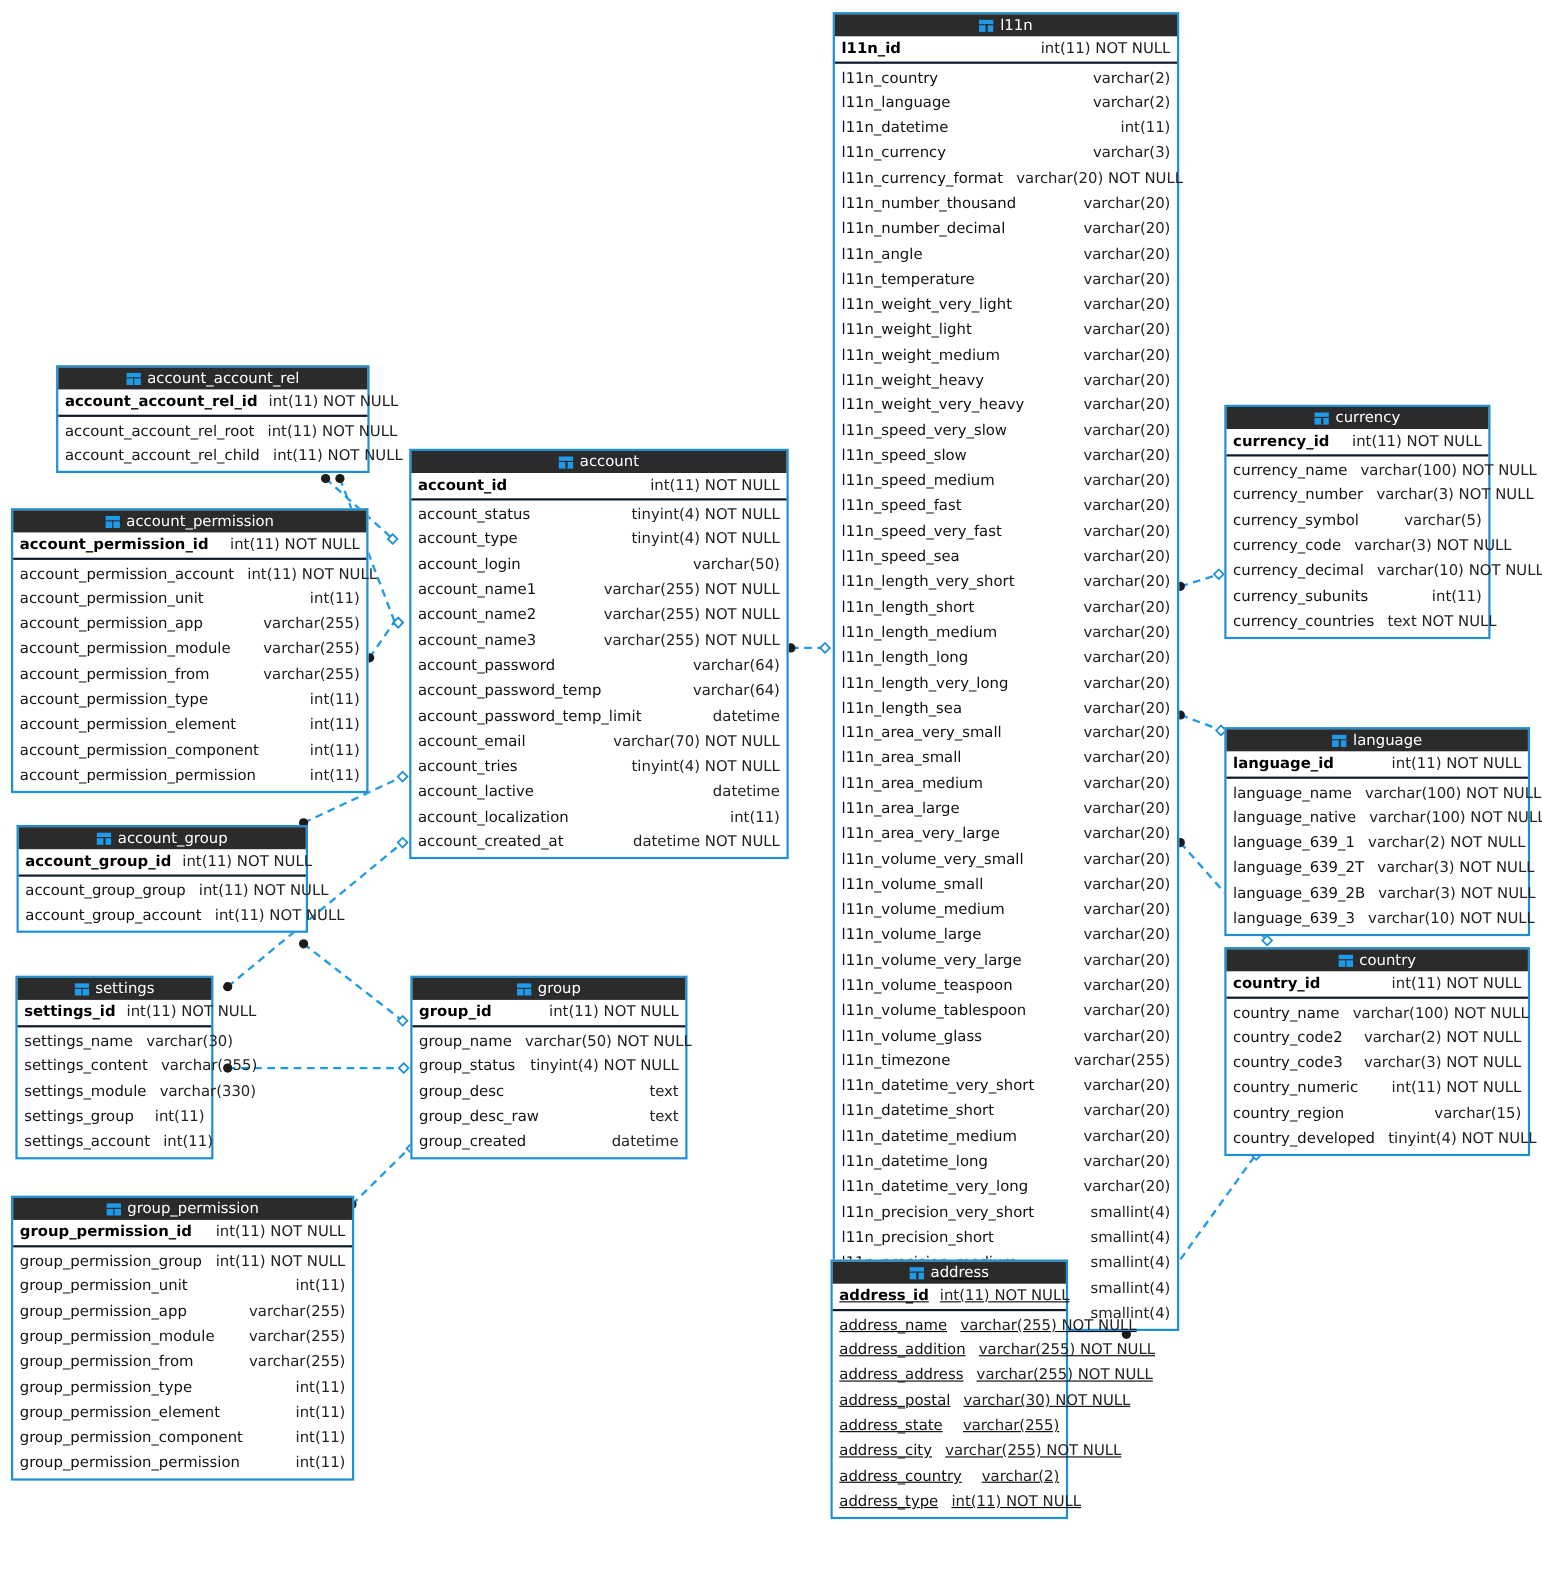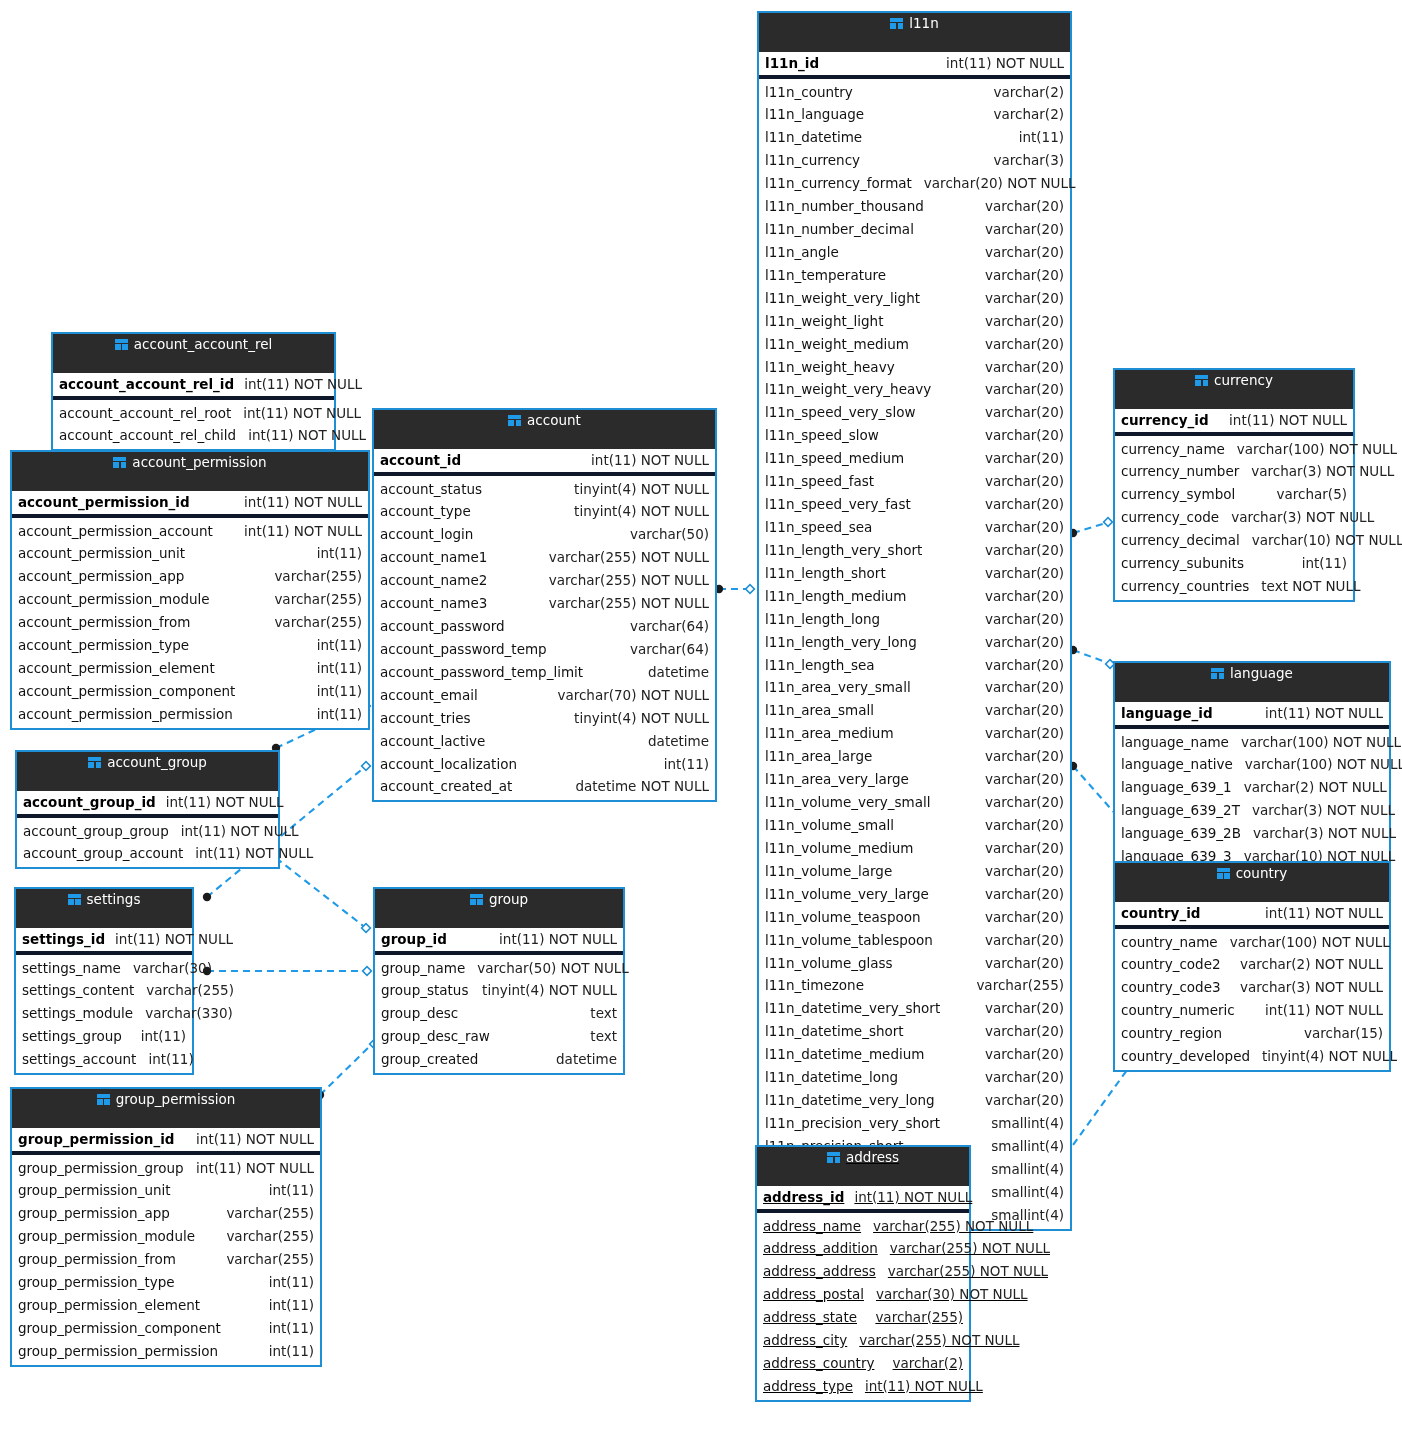--- a/index.html
+++ b/index.html
@@ -2,29 +2,29 @@
 <html><head>
 <meta charset="utf-8">
 <style>
   html,body{margin:0;padding:0;background:#ffffff;}
   body{font-family:"DejaVu Sans","Liberation Sans",sans-serif;}
   #canvas{position:relative;width:1402px;height:1448px;overflow:hidden;background:#fff;}
   svg.links{position:absolute;left:0;top:0;width:1402px;height:1448px;pointer-events:none;}
 
   .table-box{position:absolute;background:#ffffff;border:2px solid #1e8fd5;box-sizing:border-box;}
   .tbl-header{background:#2b2b2b;color:#ffffff;font-size:13.5px;text-align:center;
-              padding:4px 6px 21px 6px;display:flex;align-items:center;justify-content:center;gap:6px;
+              padding:4px 6px 2px 6px;display:flex;align-items:center;justify-content:center;gap:6px;
               line-height:1;}
   .tbl-icon{display:inline-block;width:13px;height:11px;background:#1e9ae8;position:relative;flex:0 0 auto;}
   .tbl-icon::before{content:"";position:absolute;left:0;right:0;top:3.5px;height:1.6px;background:#2b2b2b;}
   .tbl-icon::after{content:"";position:absolute;top:3.5px;bottom:0;left:6px;width:1.6px;background:#2b2b2b;}
   .tbl-title{font-size:13.5px;}
 
   .pk-row{display:flex;justify-content:space-between;align-items:baseline;
-          border-bottom:4px solid #0f172a;padding:3px 6px 4px 6px;font-size:13.5px;gap:10px;}
+          border-bottom:2px solid #0f172a;padding:3px 6px 4px 6px;font-size:13.5px;gap:10px;}
   .pk-row .col-name{font-weight:bold;color:#000;white-space:nowrap;}
   .pk-row .col-type{color:#222;white-space:nowrap;}
 
   .field-list{padding:2px 0 2px 0;}
   .field-row{display:flex;justify-content:space-between;align-items:baseline;
              padding:1px 6px 1px 6px;font-size:13.5px;gap:12px;line-height:1.55;}
   .field-row .col-name{color:#111;white-space:nowrap;}
   .field-row .col-type{color:#222;white-space:nowrap;}
 
   
@@ -117,21 +117,21 @@
           <div class="field-row">
             <span class="col-name">account_account_rel_root</span>
             <span class="col-type">int(11) NOT NULL</span>
           </div>
           <div class="field-row">
             <span class="col-name">account_account_rel_child</span>
             <span class="col-type">int(11) NOT NULL</span>
           </div>
         </div>
       </div>
-      <div class="table-box" style="left: 10px; top: 450px; width: 360px;">
+      <div class="table-box" style="left: 10px; top: 462px; width: 325px;">
         <div class="tbl-header">
           <span class="tbl-icon"></span>
           <span class="tbl-title">account_permission</span>
         </div>
         <div class="pk-row">
           <span class="col-name">account_permission_id</span>
           <span class="col-type">int(11) NOT NULL</span>
         </div>
         <div class="field-list">
           <div class="field-row">

